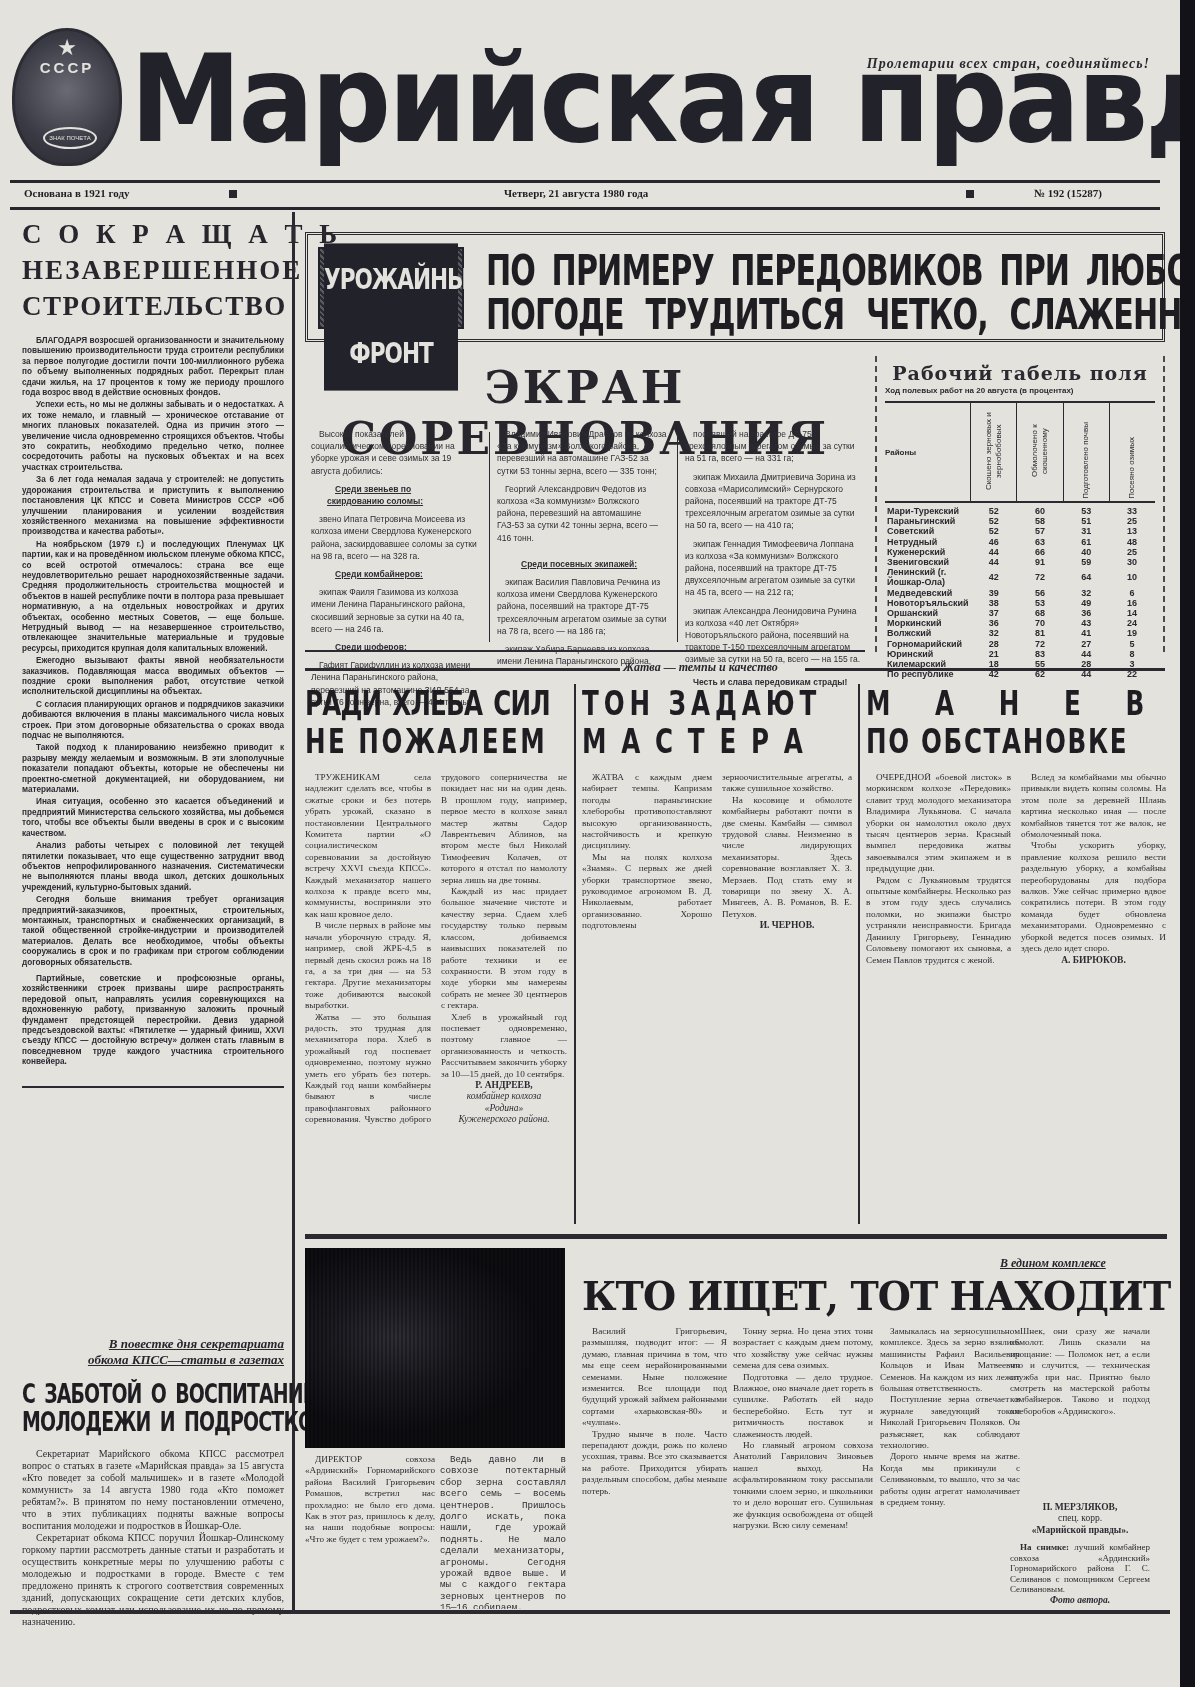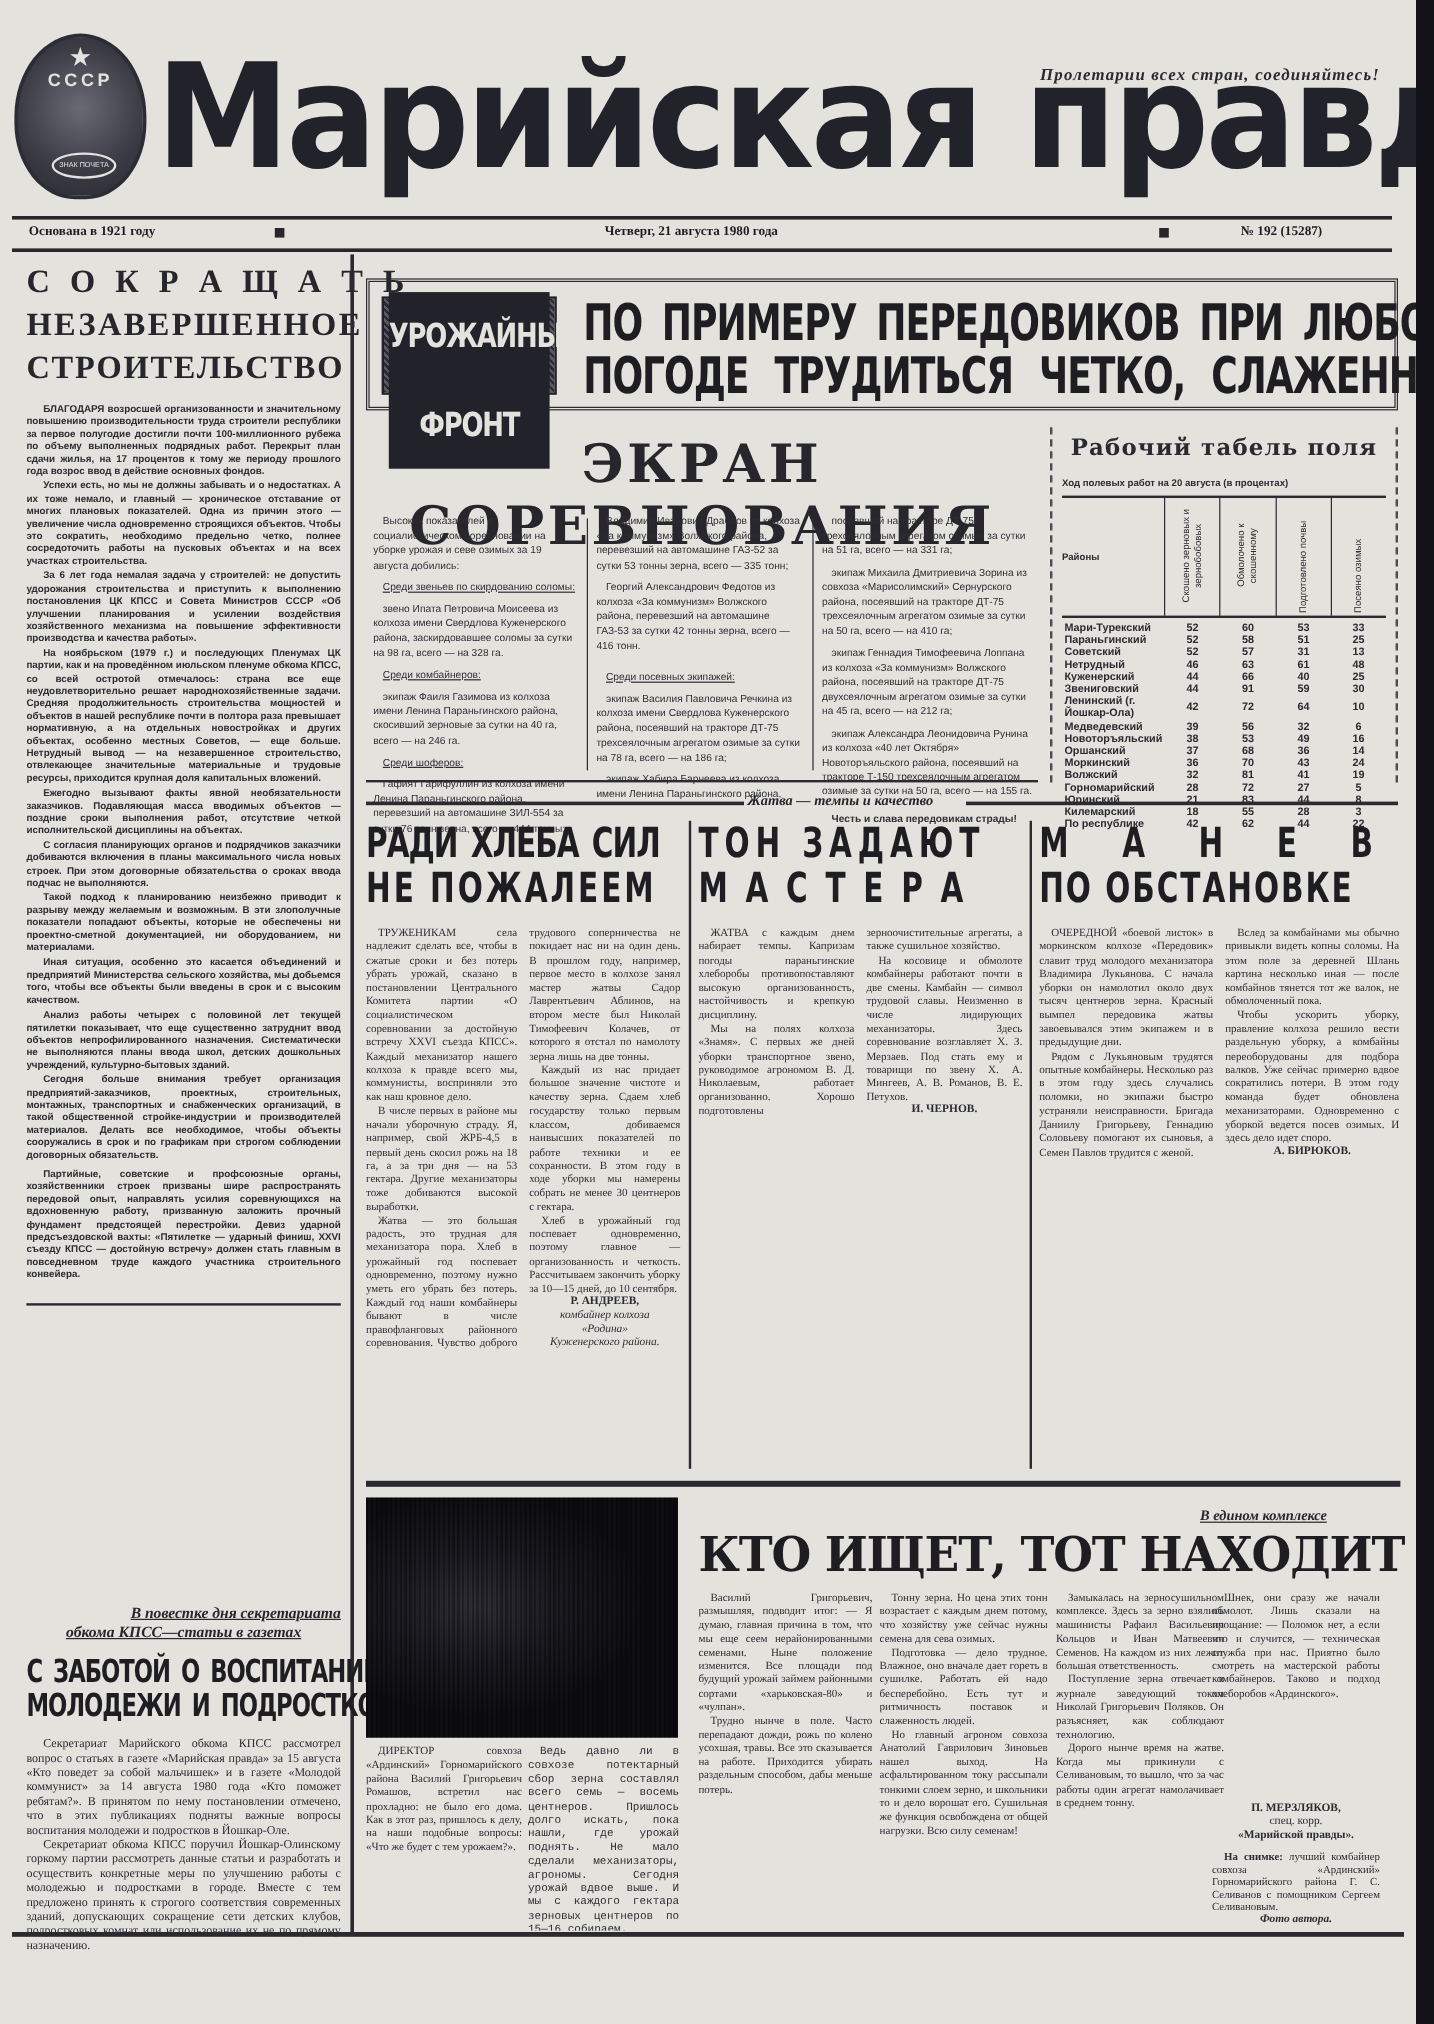--- a/index.html
+++ b/index.html
@@ -23,21 +23,21 @@
   .body-text { font-family: "Liberation Sans", sans-serif; font-size: 8.2px; line-height: 10.4px; text-align: justify; color:#2c2c33; }
   .body-serif { font-family: "Liberation Serif", serif; font-size: 9.2px; line-height: 11.4px; text-align: justify; color:#2c2c33; }
   .vrule { width: 3px; background:#2a2a30; }
   .box { border: 3px double #2a2a30; }
   .hf-badge { background: repeating-linear-gradient(45deg,#2a2a30 0 2px,#5a5a62 2px 4px); border: 2px solid #22222a; padding: 4px; }
   .hf-inner { background:#22222a; color:#e4e2dd; font-family:"DejaVu Sans Condensed","DejaVu Sans", sans-serif; font-weight:bold; font-size: 40px; letter-spacing:-2px; text-align:center; line-height: 46px; transform: scaleY(1.15); }
   .cond { font-family: "DejaVu Sans", sans-serif; font-weight: bold; letter-spacing: -1px; transform-origin: left top; }
   .ekran { font-family: "DejaVu Serif", serif; font-weight: bold; font-size: 44px; letter-spacing: 3px; color:#26262c; }
   .comp-col { font-family:"Liberation Sans", sans-serif; font-size: 8.5px; line-height: 12.2px; color:#2e2e34; }
   .comp-col p { margin-bottom: 6px; text-indent: 8px; }
-  .comp-col .sub { text-decoration: underline; font-weight: normal; margin: 6px 0; text-indent: 8px; }
+  .comp-col .sub { text-decoration: underline; font-weight: bold; margin: 6px 16px; text-indent: 8px; }
   
   .tbl { font-family: "Liberation Sans", sans-serif; font-size: 9px; color:#2a2a30; }
   .tbl table { border-collapse: collapse; width: 100%; }
   .tbl td { padding: 0 2px; line-height: 10.2px; font-weight: bold; }
   .tbl td.num { text-align: center; width: 48px; }
   .tbl th { font-weight: normal; font-size: 8px; vertical-align: bottom; border-left: 1px solid #2a2a30; height: 96px; }
   .tbl th.rot span { display:inline-block; writing-mode: vertical-rl; transform: rotate(180deg); line-height: 10px; }
   .kicker { font-style: italic; font-weight: bold; font-size: 13px; color:#26262c; }
   .sig { font-family: "Liberation Serif", serif; font-size: 9.5px; text-align: center; font-weight: bold; }
   .photo { background:
@@ -121,21 +121,21 @@
       <p>посеявший на тракторе ДТ-75 трехсеялочным агрегатом озимые за сутки на 51 га, всего — на 331 га;</p>
       <p>экипаж Михаила Дмитриевича Зорина из совхоза «Марисолимский» Сернурского района, посеявший на тракторе ДТ-75 трехсеялочным агрегатом озимые за сутки на 50 га, всего — на 410 га;</p>
       <p>экипаж Геннадия Тимофеевича Лоппана из колхоза «За коммунизм» Волжского района, посеявший на тракторе ДТ-75 двухсеялочным агрегатом озимые за сутки на 45 га, всего — на 212 га;</p>
       <p>экипаж Александра Леонидовича Рунина из колхоза «40 лет Октября» Новоторъяльского района, посеявший на тракторе Т-150 трехсеялочным агрегатом озимые за сутки на 50 га, всего — на 155 га.</p>
       <p style="font-weight:bold;margin-top:10px;">Честь и слава передовикам страды!</p>
     </div>
   </div>
 
   <div class="abs tbl" style="left:875px;top:356px;width:290px;height:296px;border-left:2px dashed #4a4a52;border-right:2px dashed #4a4a52;padding:6px 8px;">
     <div style="font-family:'DejaVu Serif',serif;font-weight:bold;font-size:19px;text-align:center;letter-spacing:1px;">Рабочий табель поля</div>
-    <div style="font-size:8px;font-weight:bold;margin:14px 0 6px;">Ход полевых работ на 20 августа (в процентах)</div>
+    <div style="font-size:8px;font-weight:bold;margin:2px 0 6px;">Ход полевых работ на 20 августа (в процентах)</div>
     <div style="border-top:2px solid #2a2a30;"></div>
     <table>
       <thead>
         <tr>
           <th style="border-left:none;text-align:left;vertical-align:middle;font-weight:bold;">Районы</th>
           <th class="rot"><span>Скошено зерновых и зернобобовых</span></th>
           <th class="rot"><span>Обмолочено к скошенному</span></th>
           <th class="rot"><span>Подготовлено почвы</span></th>
           <th class="rot"><span>Посеяно озимых</span></th>
         </tr>
@@ -306,21 +306,21 @@
       <p style="text-indent:10px;">Вслед за комбайнами мы обычно привыкли видеть копны соломы. На этом поле за деревней Шлань картина несколько иная — после комбайнов тянется тот же валок, не обмолоченный пока.</p>
       <p style="text-indent:10px;">Чтобы ускорить уборку, правление колхоза решило вести раздельную уборку, а комбайны переоборудованы для подбора валков. Уже сейчас примерно вдвое сократились потери. В этом году команда будет обновлена механизаторами. Одновременно с уборкой ведется посев озимых. И здесь дело идет споро.</p>
       <div class="sig">А. БИРЮКОВ.</div>
     </div>
   </div>
 
   <div class="abs" style="left:305px;top:1234px;width:862px;height:5px;background:#2a2a30;"></div>
 
   <div class="abs" style="left:22px;top:1336px;width:262px;">
     <div class="kicker" style="text-align:right;text-decoration:underline;font-size:13px;line-height:16px;">В повестке дня секретариата</div>
-    <div class="kicker" style="text-align:center;text-decoration:underline;font-size:13px;line-height:16px;">обкома КПСС—статьи в газетах</div>
+    <div class="kicker" style="text-align:right;text-decoration:underline;font-size:13px;line-height:16px;">обкома КПСС—статьи в газетах</div>
     <div class="cond" style="margin-top:10px;font-size:22px;line-height:28px;transform:scaleX(0.86) scaleY(1.2);white-space:nowrap;word-spacing:4px;">С ЗАБОТОЙ О ВОСПИТАНИИ</div>
     <div class="cond" style="font-size:22px;line-height:28px;transform:scaleX(0.86) scaleY(1.2);white-space:nowrap;word-spacing:4px;">МОЛОДЕЖИ И ПОДРОСТКОВ</div>
     <div class="body-serif" style="margin-top:14px;font-size:10px;line-height:12px;">
       <p style="text-indent:14px;">Секретариат Марийского обкома КПСС рассмотрел вопрос о статьях в газете «Марийская правда» за 15 августа «Кто поведет за собой мальчишек» и в газете «Молодой коммунист» за 14 августа 1980 года «Кто поможет ребятам?». В принятом по нему постановлении отмечено, что в этих публикациях подняты важные вопросы воспитания молодежи и подростков в Йошкар-Оле.</p>
       <p style="text-indent:14px;">Секретариат обкома КПСС поручил Йошкар-Олинскому горкому партии рассмотреть данные статьи и разработать и осуществить конкретные меры по улучшению работы с молодежью и подростками в городе. Вместе с тем предложено принять к строгого соответствия современных зданий, допускающих сокращение сети детских клубов, подростковых комнат или использование их не по прямому назначению.</p>
     </div>
   </div>
 
   <div class="abs photo" style="left:305px;top:1248px;width:260px;height:200px;"></div>
   <div class="abs kicker" style="left:1000px;top:1256px;text-decoration:underline;font-size:12px;">В едином комплексе</div>

